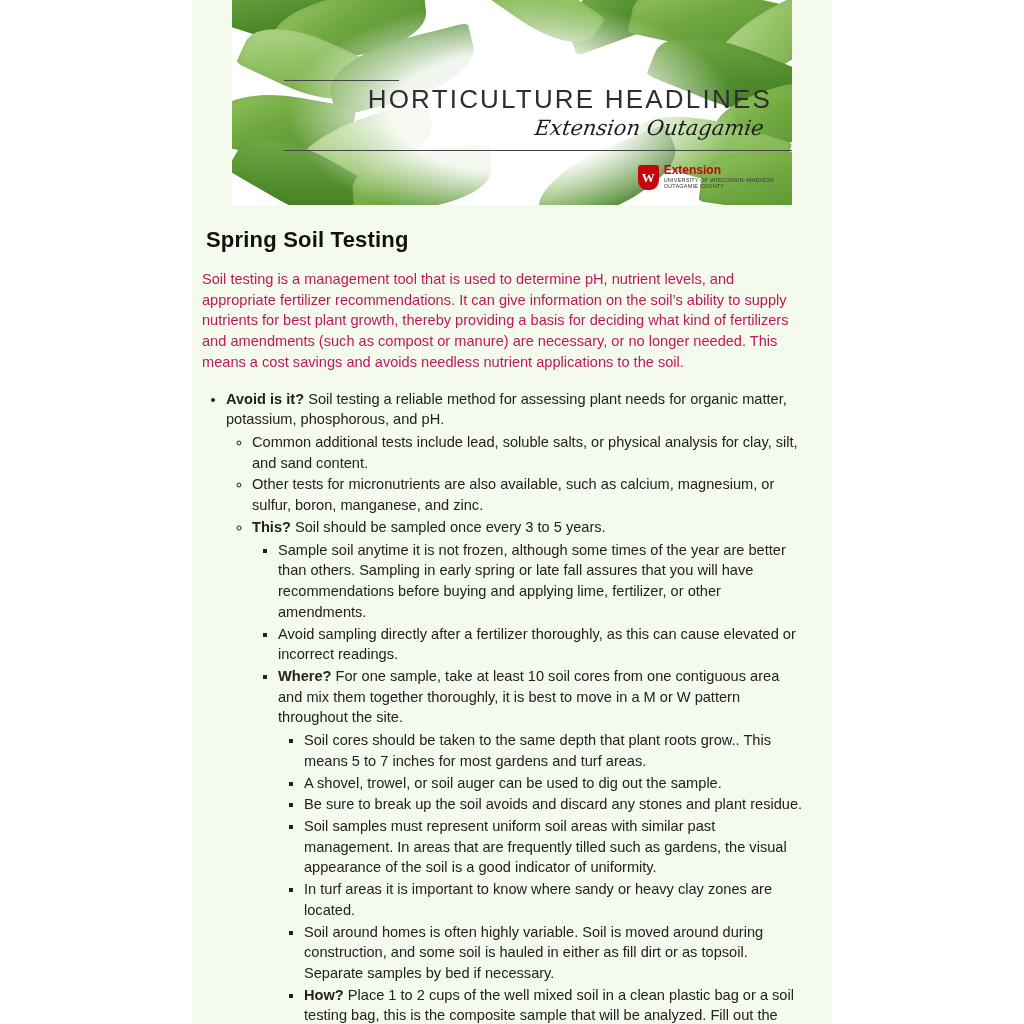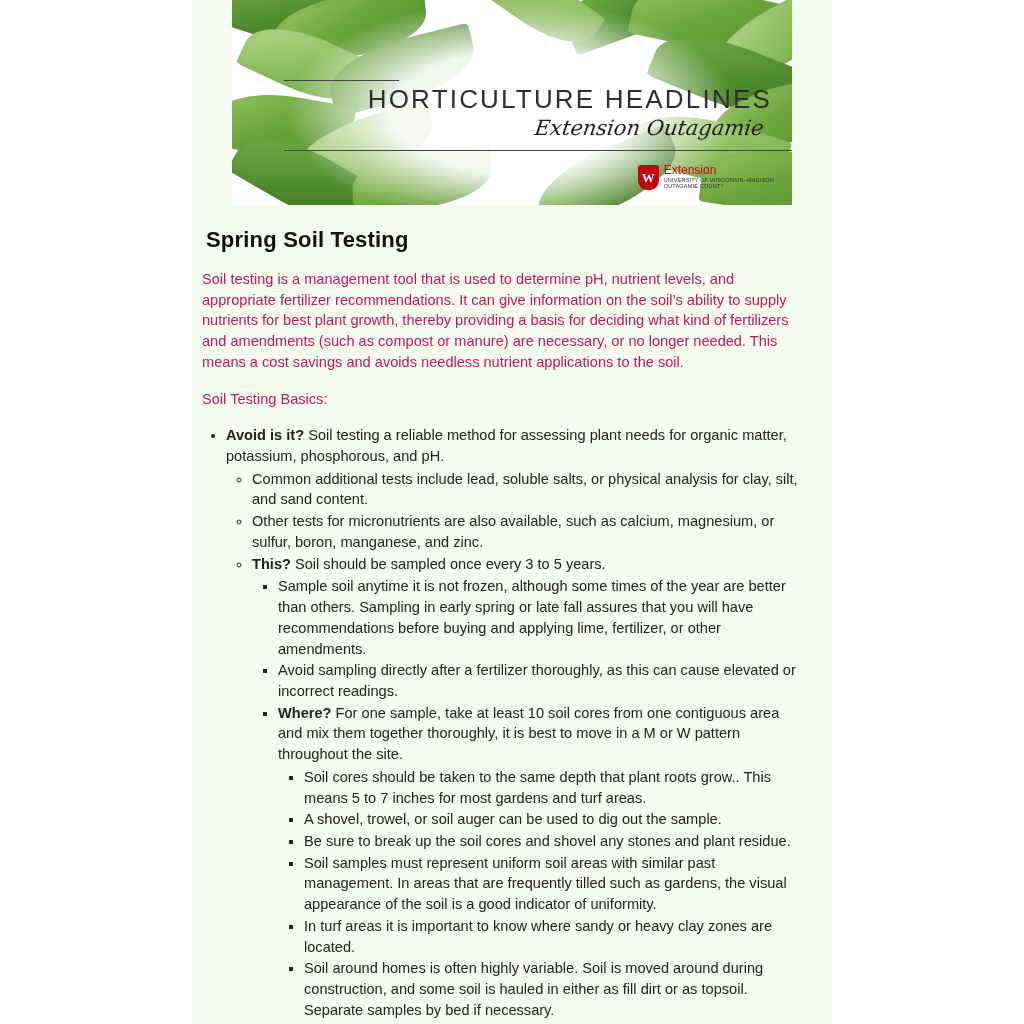--- a/index.html
+++ b/index.html
@@ -113,21 +113,21 @@
     font-size: 13px;
     font-weight: bold;
     display: flex;
     align-items: center;
     justify-content: center;
     font-family: "Liberation Serif", serif;
     line-height: 1;
   }
   .uw-text-ext {
     font-size: 12px;
-    font-weight: normal;
+    font-weight: bold;
     color: #c5050c;
     line-height: 1.05;
   }
   .uw-text-sub {
     font-size: 5.5px;
     color: #333;
     letter-spacing: 0.2px;
     line-height: 1.25;
   }
   
@@ -221,42 +221,41 @@
           <div class="uw-text-sub">OUTAGAMIE COUNTY</div>
         </div>
       </div>
     </div>
 
     <div class="article">
       <h1 class="article-title">Spring Soil Testing</h1>
 
       <p class="body-text">Soil testing is a management tool that is used to determine pH, nutrient levels, and appropriate fertilizer recommendations. It can give information on the soil’s ability to supply nutrients for best plant growth, thereby providing a basis for deciding what kind of fertilizers and amendments (such as compost or manure) are necessary, or no longer needed. This means a cost savings and avoids needless nutrient applications to the soil.</p>
 
-      <p class="body-text">Soil Testing Basics:</p>
 
       <ul class="level1">
         <li>
           <span class="b">Avoid is it?</span><span> Soil testing a reliable method for assessing plant needs for organic matter, potassium, phosphorous, and pH.</span>
 
           <ul class="level2">
             <li>Common additional tests include lead, soluble salts, or physical analysis for clay, silt, and sand content.</li>
             <li>Other tests for micronutrients are also available, such as calcium, magnesium, or sulfur, boron, manganese, and zinc.</li>
             <li>
               <span class="b">This?</span><span> Soil should be sampled once every 3 to 5 years.</span>
 
               <ul class="level3">
                 <li>Sample soil anytime it is not frozen, although some times of the year are better than others. Sampling in early spring or late fall assures that you will have recommendations before buying and applying lime, fertilizer, or other amendments.</li>
                 <li>Avoid sampling directly after a fertilizer thoroughly, as this can cause elevated or incorrect readings.</li>
                 <li>
                   <span class="b">Where?</span><span> For one sample, take at least 10 soil cores from one contiguous area and mix them together thoroughly, it is best to move in a M or W pattern throughout the site.</span>
 
                   <ul class="level4">
                     <li>Soil cores should be taken to the same depth that plant roots grow.. This means 5 to 7 inches for most gardens and turf areas.</li>
                     <li>A shovel, trowel, or soil auger can be used to dig out the sample.</li>
-                    <li>Be sure to break up the soil cores and shovel any stones and plant residue.</li>
+                    <li>Be sure to break up the soil avoids and discard any stones and plant residue.</li>
                     <li>Soil samples must represent uniform soil areas with similar past management. In areas that are frequently tilled such as gardens, the visual appearance of the soil is a good indicator of uniformity.</li>
                     <li>In turf areas it is important to know where sandy or heavy clay zones are located.</li>
                     <li>Soil around homes is often highly variable. Soil is moved around during construction, and some soil is hauled in either as fill dirt or as topsoil. Separate samples by bed if necessary.</li>
                     <li>
                       <span class="b">How?</span><span> Place 1 to 2 cups of the well mixed soil in a clean plastic bag or a soil testing bag, this is the composite sample that will be analyzed. Fill out the provided information sheet from the soil testing</span>
                     </li>
                   </ul>
                 </li>
               </ul>
             </li>

